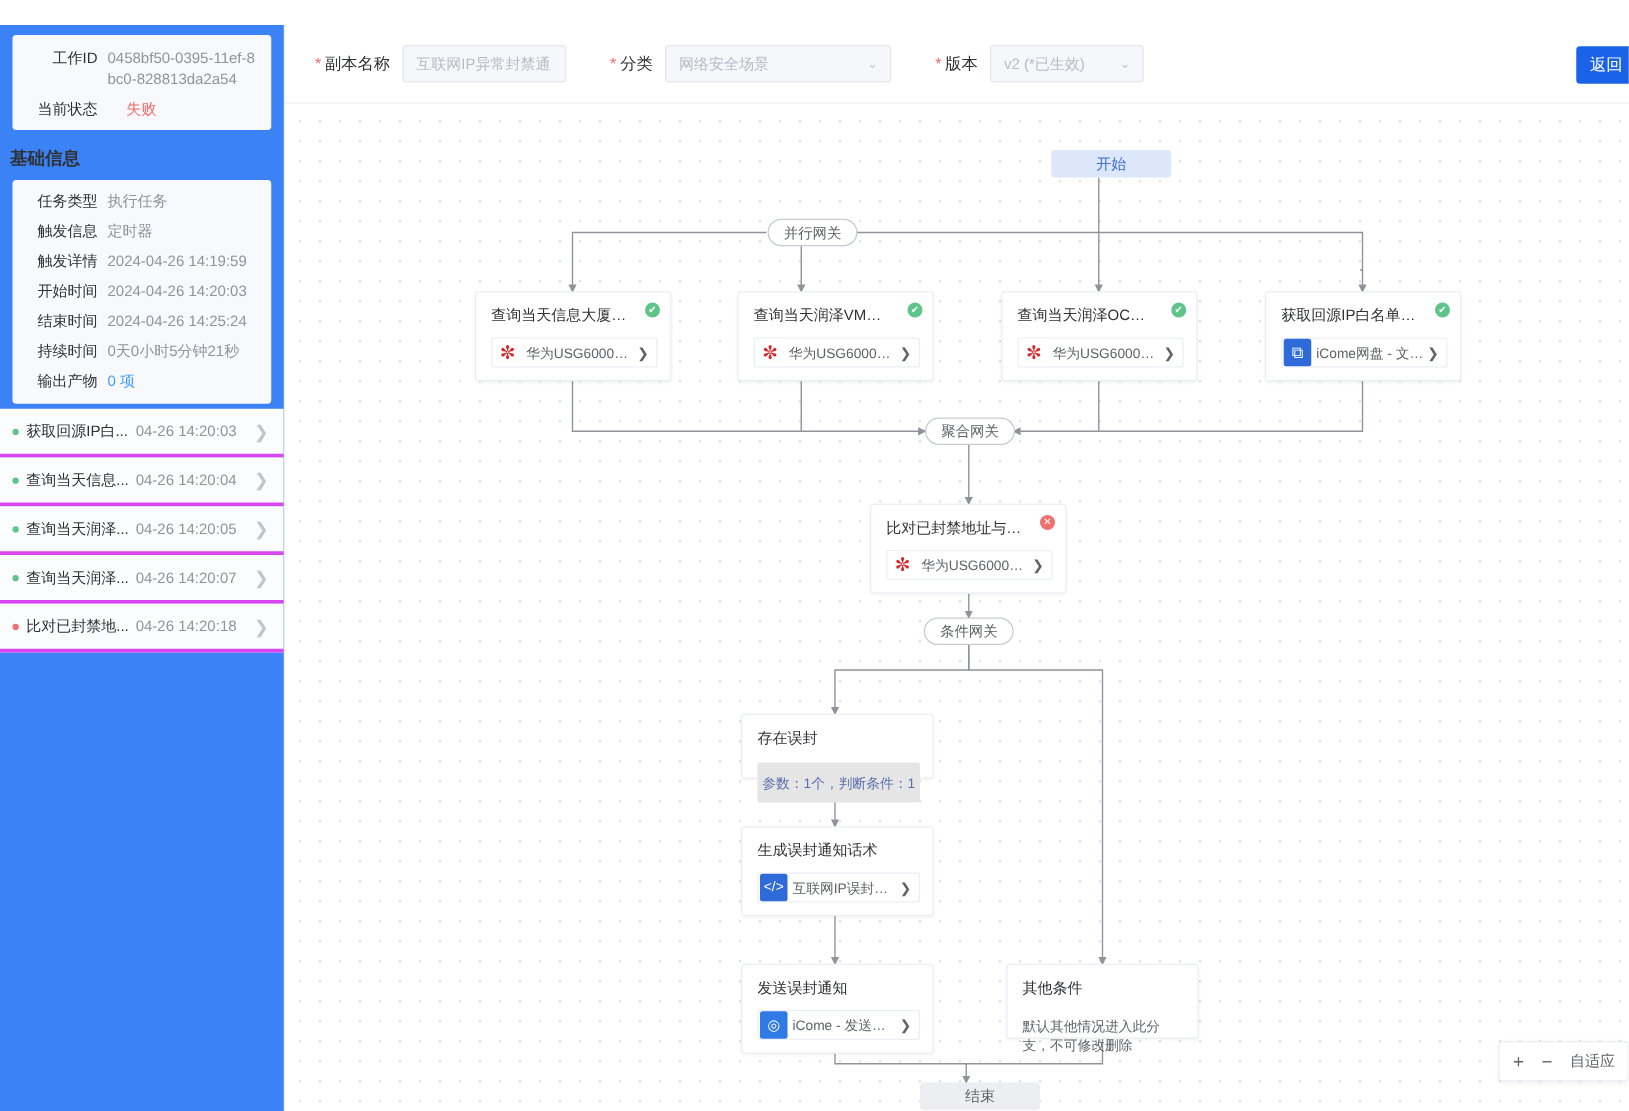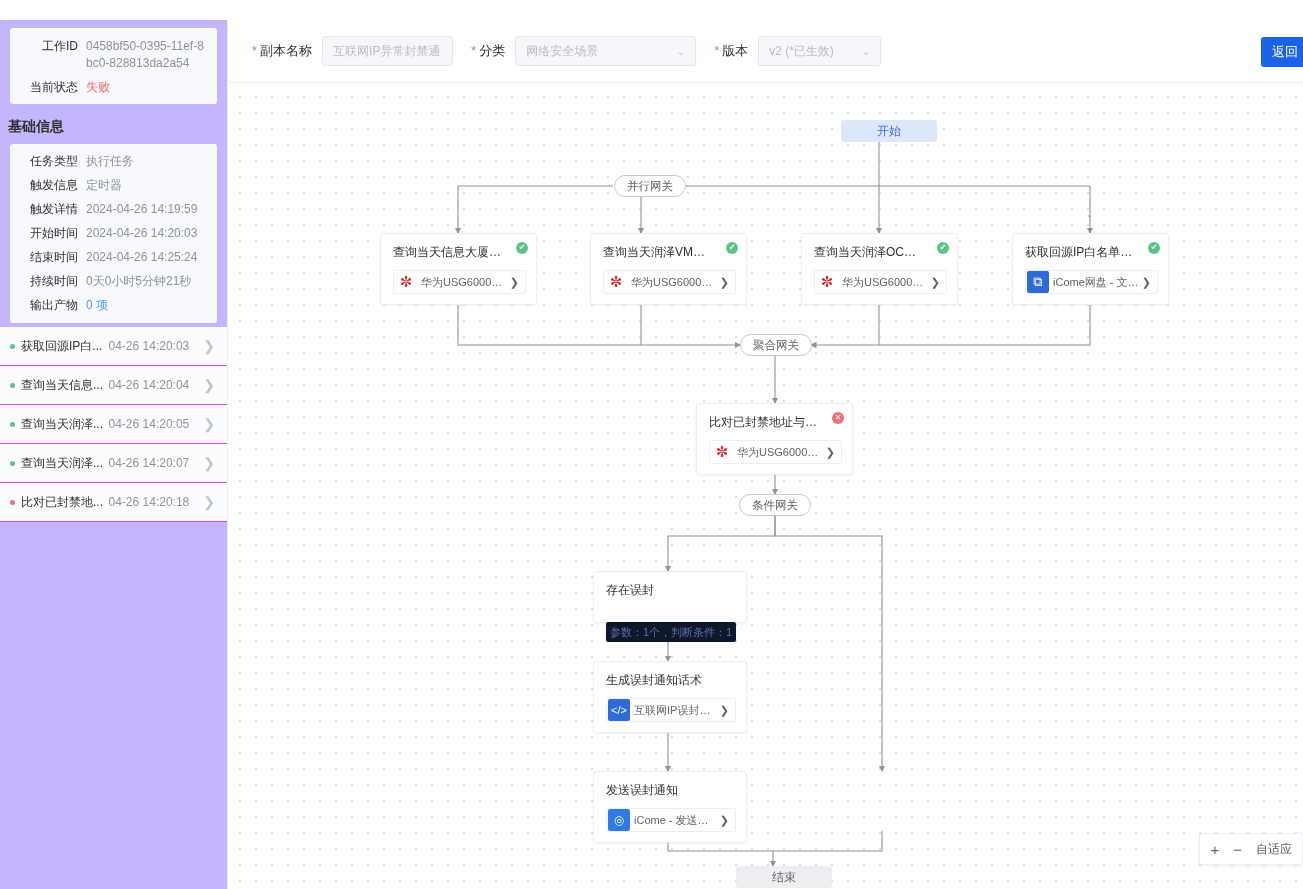--- a/index.html
+++ b/index.html
@@ -28,66 +28,66 @@
     display: flex; align-items: center; gap: 4px;
   }
   .topstrip .tbox {
     position: absolute; right: 85px; top: -12px; width: 148px; height: 26px;
     border: 1px solid #dcdfe6; border-radius: 3px; background: #fff;
   }
 
   
   .sidebar {
     position: absolute; left: 0; top: 20px; width: 228px; height: 869px;
-    background: #c4b5fd; border-right: 1px solid #ebeef5; overflow: hidden;
+    background: #3b82f6; border-right: 1px solid #ebeef5; overflow: hidden;
   }
   .info-card {
     margin: 8px 10px 0 10px; background: #f7f9fc; border-radius: 3px;
     padding: 10px 4px 8px 4px;
   }
   .kv { display: flex; align-items: flex-start; margin-bottom: 7px; }
   .kv:last-child { margin-bottom: 0; }
   .kv .k {
     width: 72px; min-width: 72px; text-align: right; padding-right: 8px;
     color: #303133; font-size: 12px; line-height: 17px;
   }
   .kv .v { color: #909399; font-size: 12px; line-height: 17px; word-break: break-all; padding-right:6px;}
-  .kv .v.fail { color: #f56c6c; }
+  .kv .v.fail { color: #f56c6c; margin-left: 15px; }
   .kv .v.link { color: #409eff; }
 
   .section-title {
     font-size: 14px; color: #303133; font-weight: bold;
     padding: 14px 0 8px 8px;
   }
   .basic-card {
     margin: 0 10px 0 10px; background: #f7f9fc; border-radius: 3px;
     padding: 9px 4px 9px 4px;
   }
 
   .node-list { margin-top: 4px; }
   .node-row {
     display: flex; align-items: center; height: 39px;
-    border-bottom: 1px solid #d946ef; padding: 0 12px 0 10px;
+    border-bottom: 3px solid #d946ef; padding: 0 12px 0 10px;
     background: #fbfcfe; cursor: pointer;
   }
   .node-row .dot {
     width: 5px; height: 5px; border-radius: 50%; margin-right: 6px; flex: 0 0 auto;
   }
   .node-row .nm {
     flex: 1 1 auto; font-size: 12px; color: #303133;
     white-space: nowrap; overflow: hidden; text-overflow: ellipsis; max-width: 104px;
   }
   .node-row .tm { font-size: 12px; color: #909399; margin-right: 14px; white-space: nowrap; }
   .node-row .chev { color: #c0c4cc; font-size: 14px; line-height: 1; }
 
   
   .formbar {
     position: absolute; left: 228px; top: 20px; width: 1075px; height: 63px;
     background: #ffffff; border-bottom: 1px solid #ebeef5;
-    display: flex; align-items: center; padding-left: 24px;
+    display: flex; align-items: center; padding-left: 24px; gap: 17px;
   }
   .fld { display: flex; align-items: center; margin-right: 18px; }
   .fld .lbl { font-size: 13px; color: #303133; white-space: nowrap; margin-right: 10px; }
   .fld .req { color: #f56c6c; margin-right: 3px; }
   .ipt {
     height: 30px; border: 1px solid #e4e7ed; border-radius: 3px;
     background: #f5f7fa; color: #b6bcc6; font-size: 12px;
     display: flex; align-items: center; padding: 0 10px; white-space: nowrap;
   }
   .ipt.w1 { width: 131px; }
@@ -164,21 +164,21 @@
   .act .logo.icome-pan { background: #2f6bd8; color: #fff; font-size: 13px; }
   .act .logo.code { background: #2f6bd8; color: #fff; font-size: 11px; }
   .act .logo.icome-msg { background: #2f7ae5; color: #fff; font-size: 12px; }
   .act .atxt {
     flex: 1 1 auto; font-size: 11px; color: #606266;
     white-space: nowrap; overflow: hidden; text-overflow: ellipsis;
   }
   .act .achev { color: #606266; font-size: 11px; padding: 0 6px 0 2px; }
 
   .cond-pill {
-    margin-top: 24px; height: 20px; background: #0f172a; border-radius: 2px;
+    margin-top: 12px; height: 32px; background: #e5e5e5; border-radius: 2px;
     display: flex; align-items: center; justify-content: center;
     font-size: 11px; color: #5b6fae;
   }
   .cond-desc { margin-top: 16px; font-size: 11px; color: #606266; }
 
   
   .zoombar {
     position: absolute; right: 0px; bottom: 24px; height: 32px;
     background: #ffffff; border: 1px solid #ebeef5; border-radius: 3px;
     display: flex; align-items: center; gap: 14px; padding: 0 10px;
@@ -432,20 +432,24 @@
 
       <div class="nd card" style="left:365px; top:688px; width:154px;">
         <div class="ttl">发送误封通知</div>
         <div class="act">
           <div class="logo icome-msg">◎</div>
           <div class="atxt">iCome - 发送钉钉群文本消息</div>
           <div class="achev">❯</div>
         </div>
       </div>
 
+      <div class="nd card" style="left:577px; top:688px; width:154px; height:60px;">
+        <div class="ttl">其他条件</div>
+        <div class="cond-desc">默认其他情况进入此分支，不可修改删除</div>
+      </div>
 
       <div class="nd" style="left:508px; top:783px;">
         <div class="terminal end">结束</div>
       </div>
 
     </div>
 
     <div class="zoombar">
       <div class="zb">+</div>
       <div class="zb">−</div>

